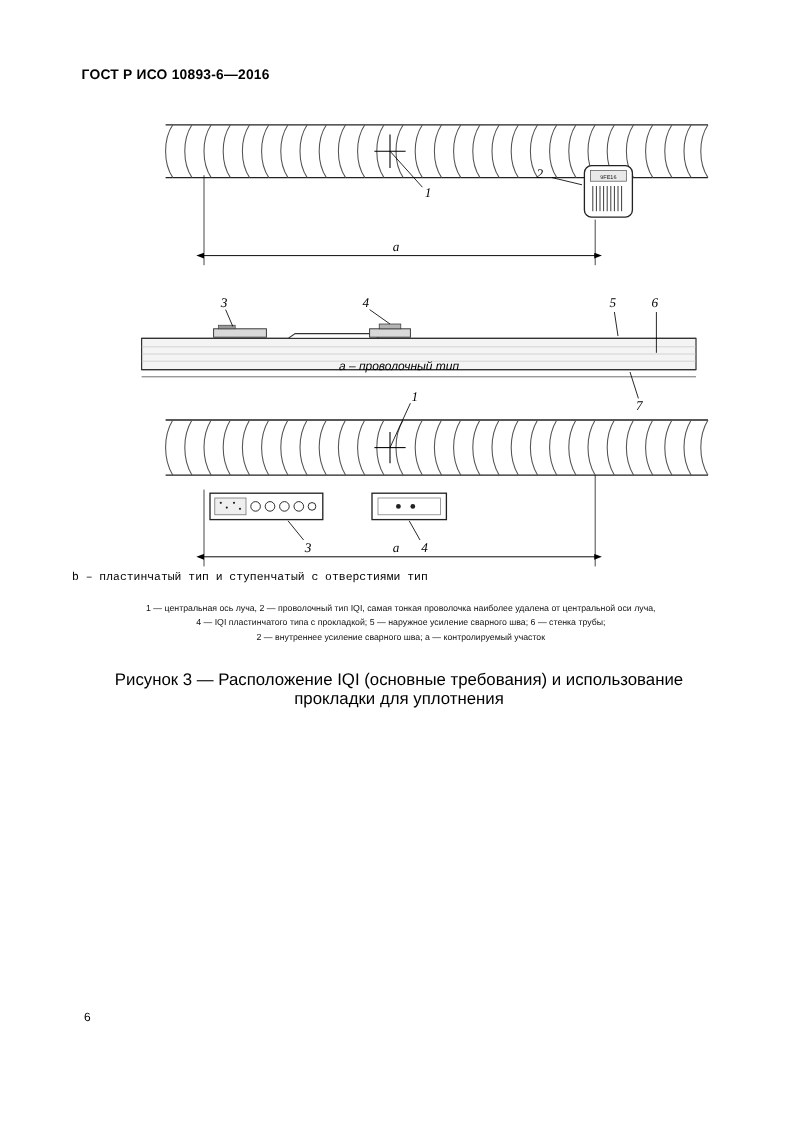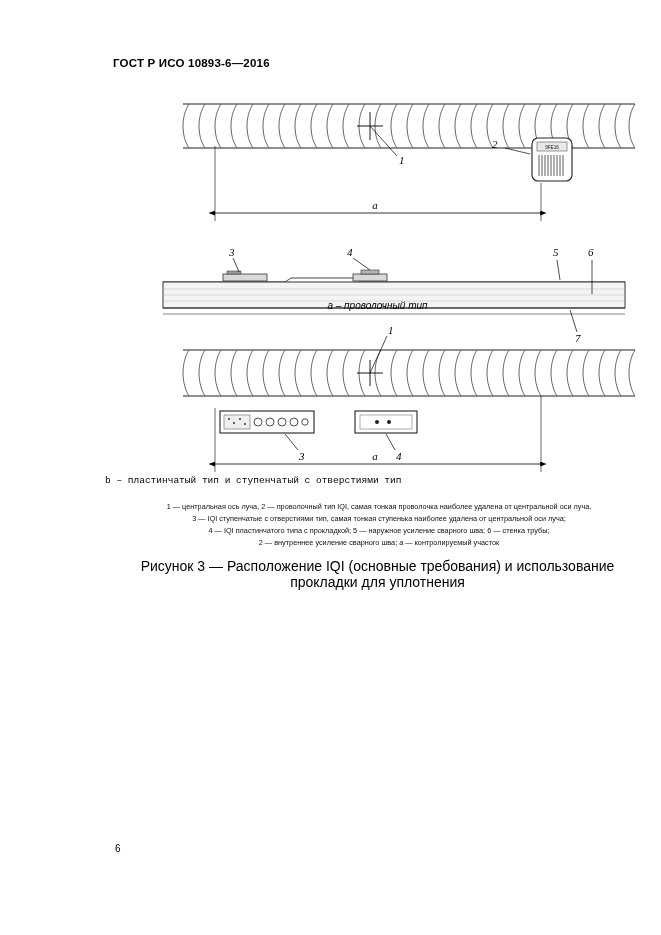--- a/index.html
+++ b/index.html
@@ -12,21 +12,20 @@
     height: 935px;
     position: relative;
     font-family: "Liberation Sans", sans-serif;
     color: #000;
     overflow: hidden;
   }
   .page {
     position: absolute;
     inset: 0;
     background: #fff;
-    margin-left: 45px;
   }
   .header {
     position: absolute;
     left: 68px;
     top: 57px;
     font-size: 11.5px;
     font-weight: bold;
     letter-spacing: 0.2px;
   }
   .page-number {
@@ -301,21 +300,20 @@
         <line x1="110" y1="386" x2="436" y2="386" stroke="#000" stroke-width="0.8" marker-start="url(#arrL)" marker-end="url(#arrR)"></line>
         <text class="lbl" x="270" y="382" text-anchor="middle">a</text>
       </g>
     </svg>
 
     <div class="caption-a">a – проволочный тип</div>
     <div class="caption-b">b – пластинчатый тип и ступенчатый с отверстиями тип</div>
 
     <div class="legend">
       <div>1 — центральная ось луча,  2 — проволочный тип IQI, самая тонкая проволочка наиболее удалена от центральной оси луча,</div>
-      <div>3 — IQI ступенчатые с отверстиями тип, самая тонкая ступенька наиболее удалена от центральной оси луча;</div>
       <div>4 — IQI пластинчатого типа с прокладкой; 5 — наружное усиление сварного шва; 6 — стенка трубы;</div>
       <div>2 — внутреннее усиление сварного шва; a — контролируемый участок</div>
     </div>
 
     <div class="fig-title">Рисунок 3 —  Расположение IQI (основные требования) и использование прокладки для уплотнения</div>
   </div>
 
   <div class="page-number">6</div>
 </div>
 

